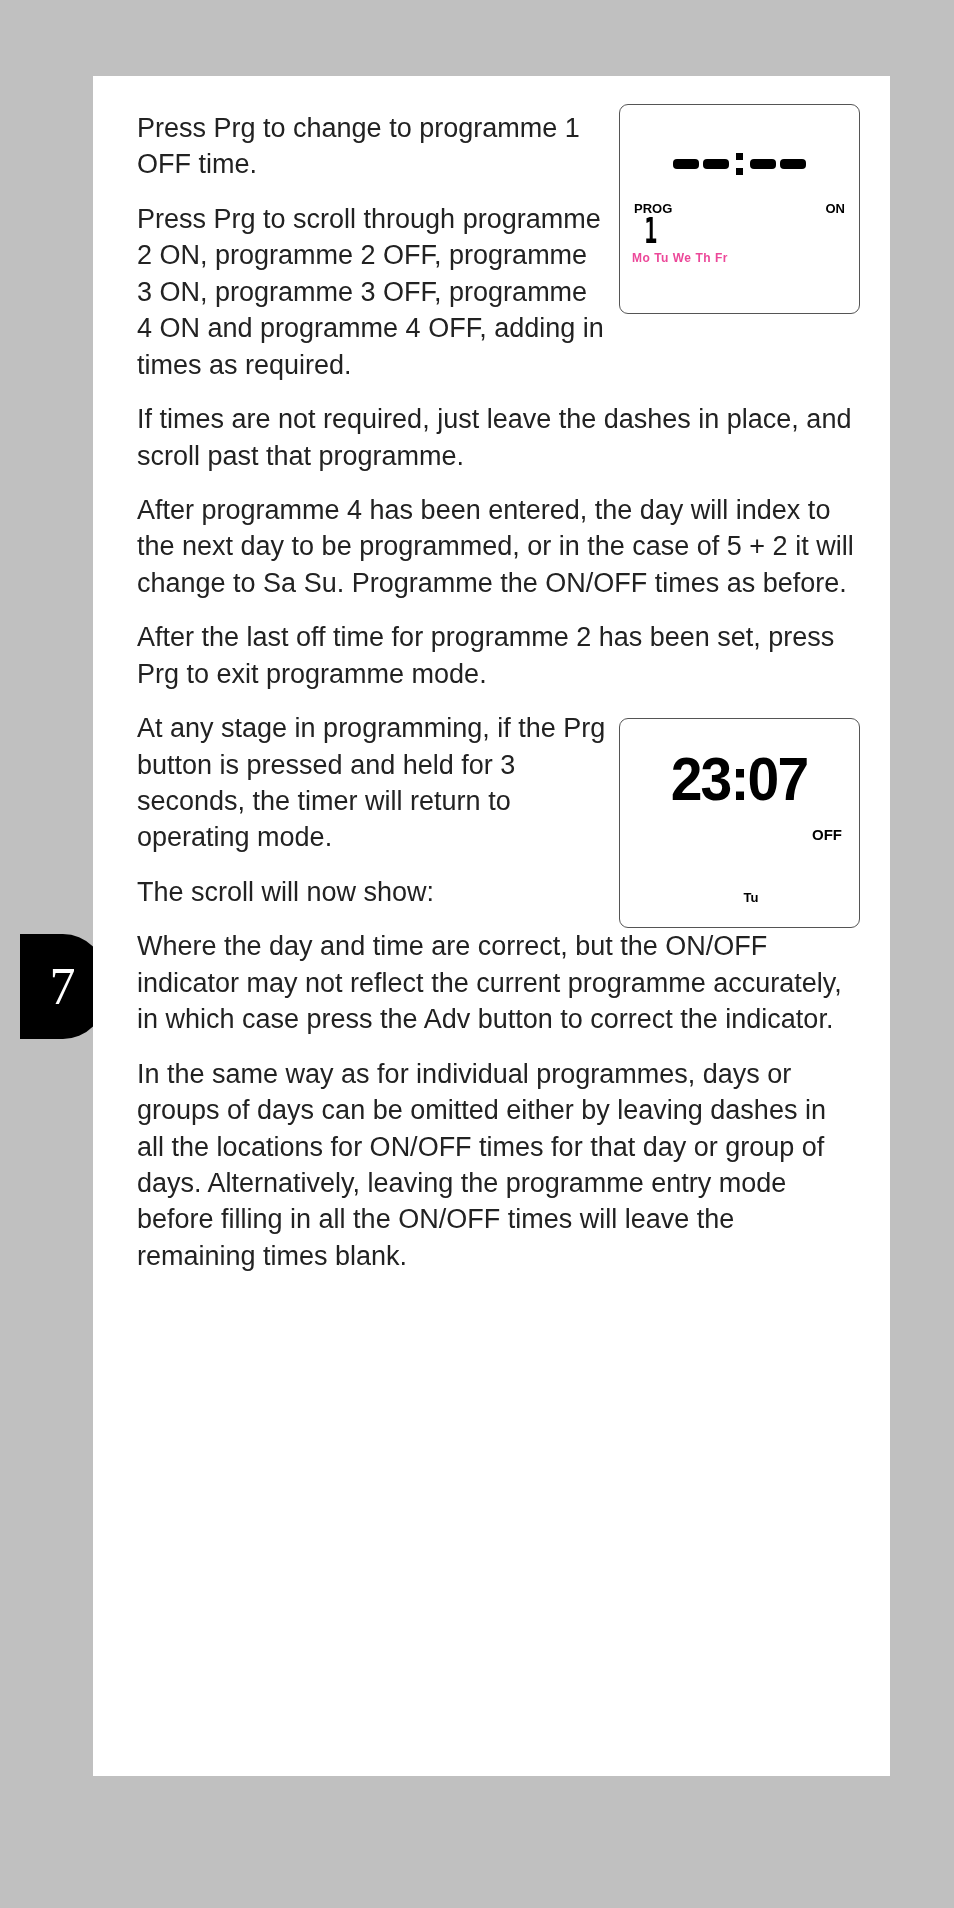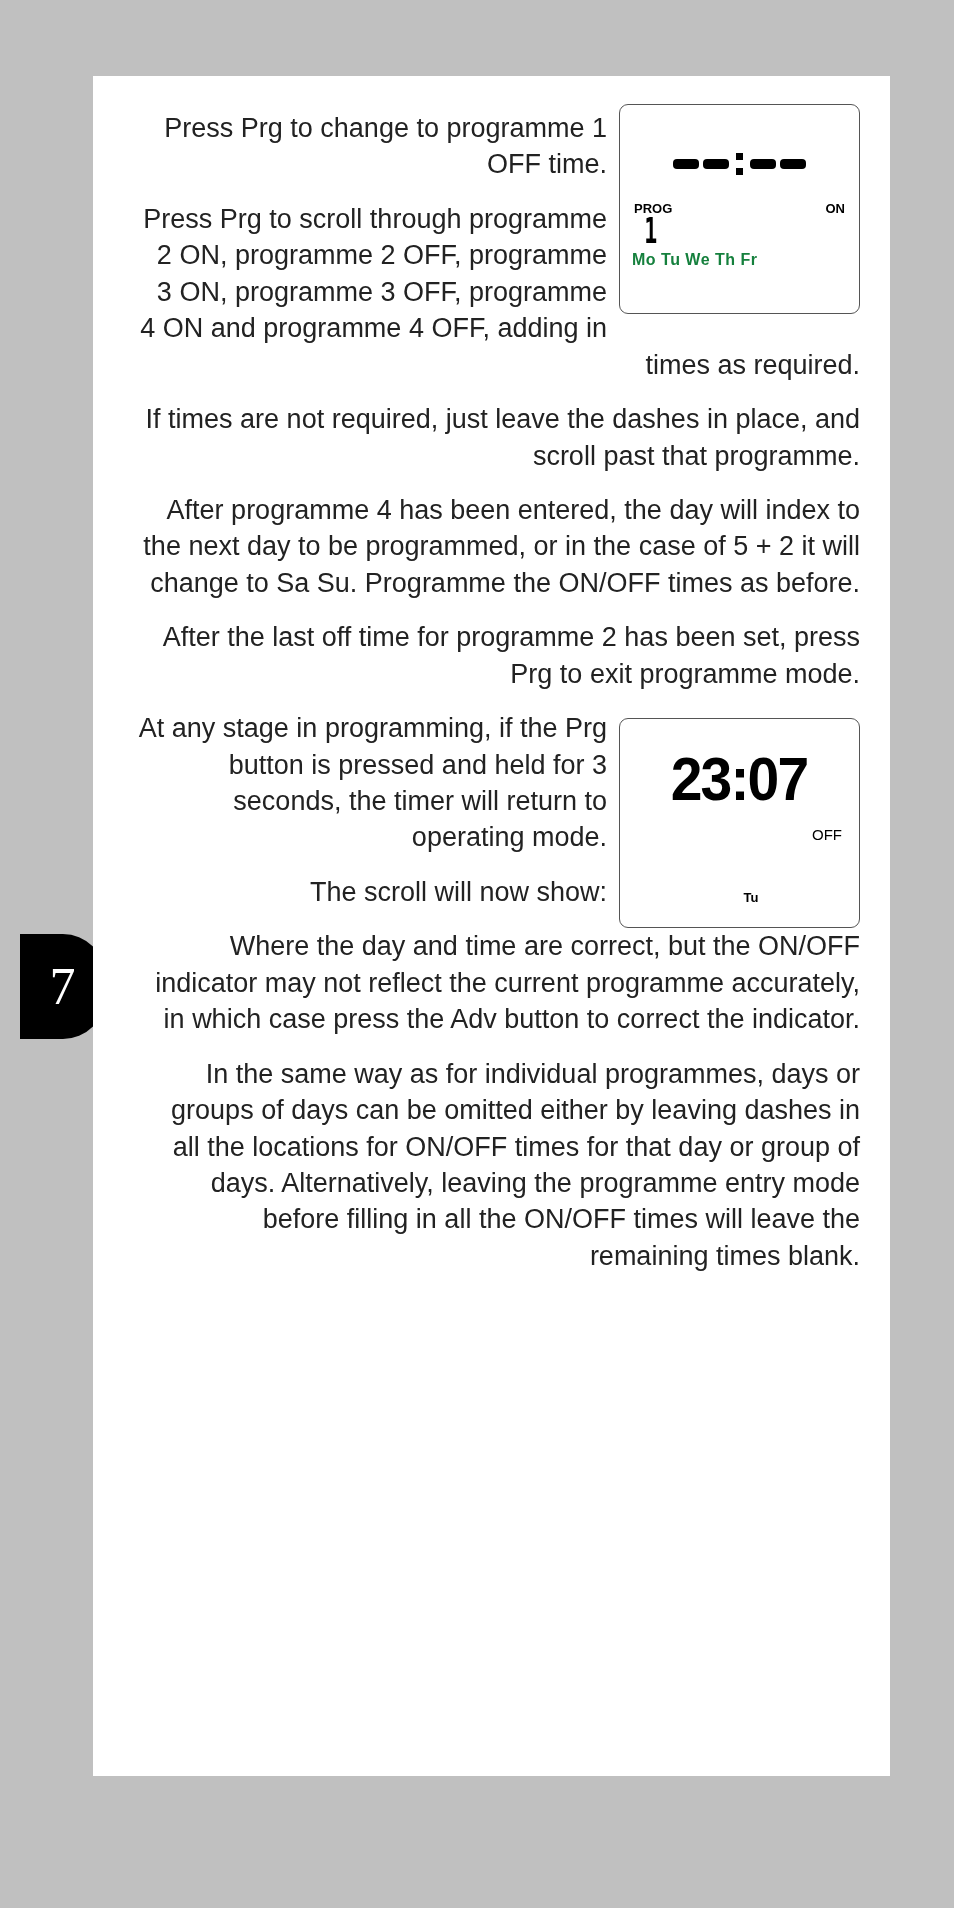--- a/index.html
+++ b/index.html
@@ -13,21 +13,21 @@
     .page {
       position: absolute;
       left: 93px;
       top: 76px;
       width: 797px;
       height: 1700px;
       background: #fff;
       padding: 34px 30px 34px 44px;
     }
     .content { color: #222; font-size: 27px; line-height: 1.35; }
-    p { margin-bottom: 18px; text-align: right; }
+    p { margin-bottom: 18px; }
     .lcd {
       float: right;
       width: 241px;
       background: #fff;
       border: 1.5px solid #555;
       border-radius: 9px;
       position: relative;
     }
     .lcd-top {
       height: 210px;
@@ -76,23 +76,23 @@
       font-size: 36px;
       line-height: 0.7;
       font-weight: bold;
       margin-left: 20px;
       margin-top: 2px;
       color: #000;
       transform: scaleX(0.6);
       display: inline-block;
     }
     .lcd-top .days {
-      font-size: 16px;
+      font-size: 12px;
       font-weight: bold;
-      color: #15803d;
+      color: #ec4899;
       padding: 0 12px;
       margin-top: 4px;
       letter-spacing: 0.5px;
     }
     .lcd-mid {
       height: 210px;
       margin-left: 12px;
       margin-top: 8px;
       padding: 18px 11px 10px 10px;
     }
@@ -102,21 +102,21 @@
       color: #000;
       text-align: center;
       letter-spacing: -2px;
       font-family: Arial, sans-serif;
       font-stretch: condensed;
       transform: scaleX(0.92);
     }
     .lcd-mid .off {
       text-align: right;
       font-size: 15px;
-      font-weight: normal;
+      font-weight: bold;
       color: #000;
       padding-right: 6px;
       margin-top: 4px;
     }
     .lcd-mid .day {
       font-size: 13px;
       font-weight: bold;
       color: #000;
       margin-top: 44px;
       padding-left: 24px;

